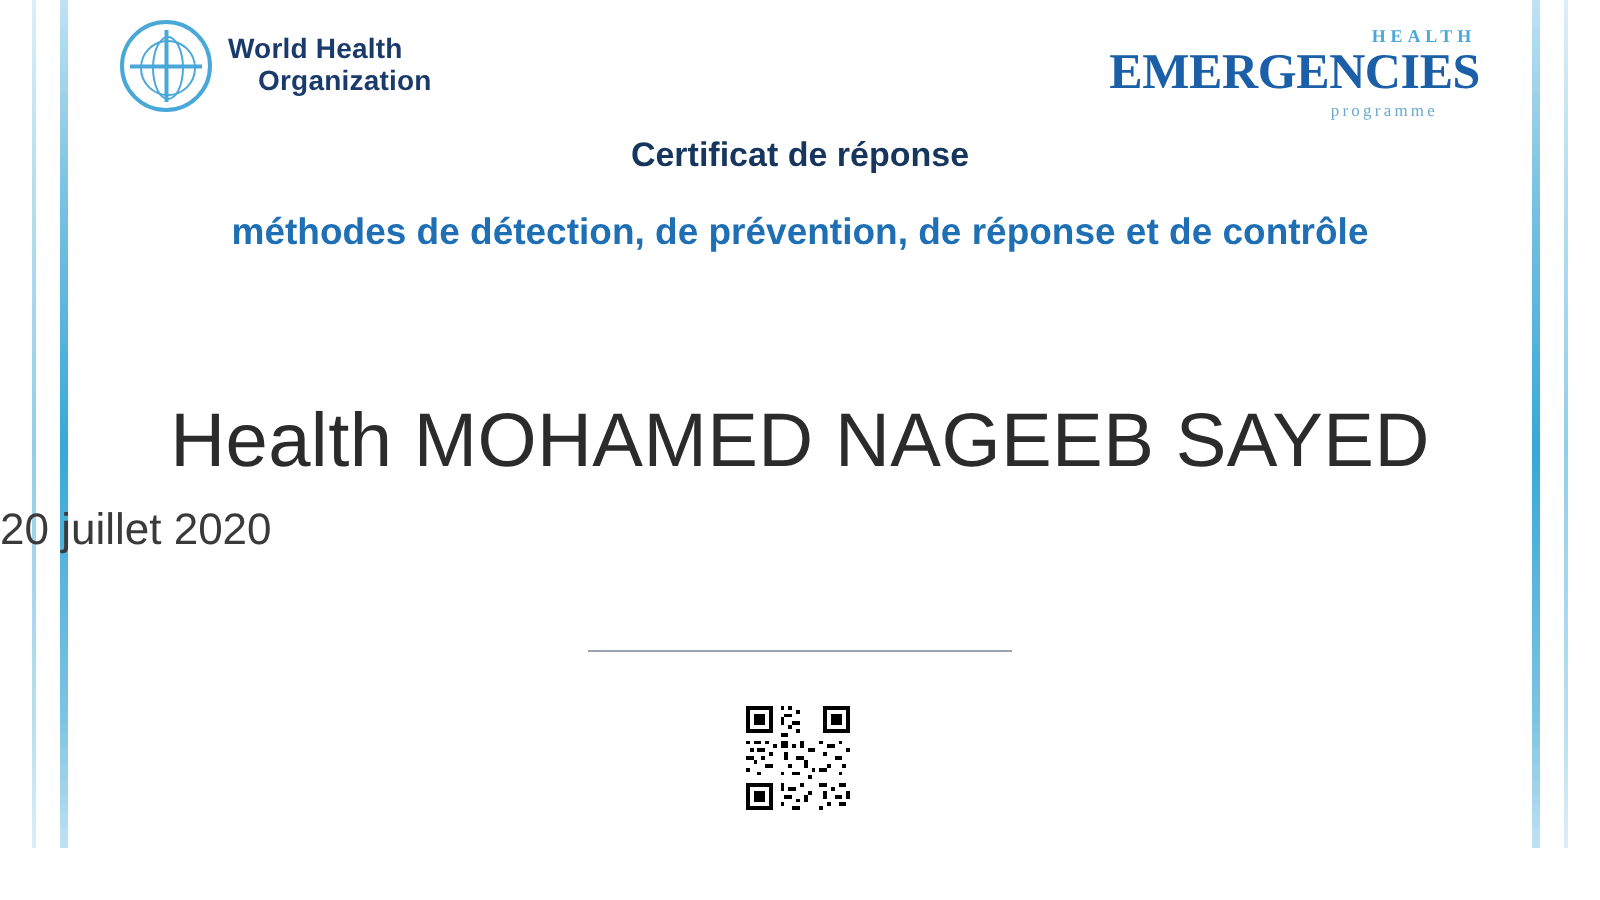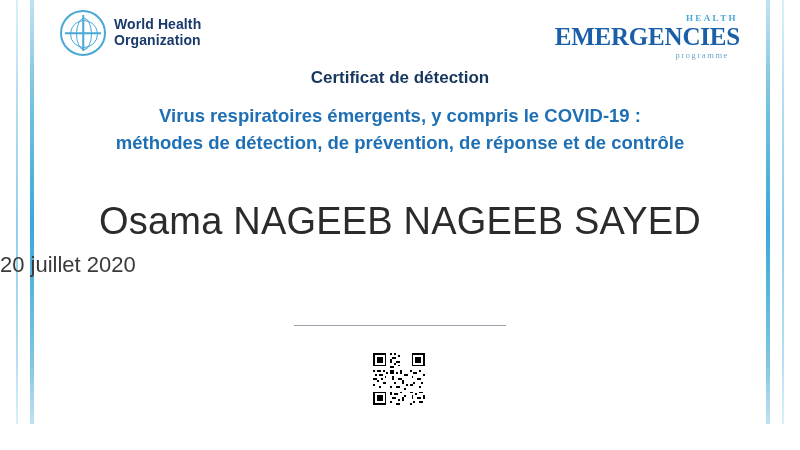--- a/index.html
+++ b/index.html
@@ -103,21 +103,21 @@
     border-radius: 50%;
   }
   .who-text {
     line-height: 1.12;
     color: #1a3a6b;
     font-weight: bold;
     font-size: 14px;
     letter-spacing: 0.1px;
   }
   .who-text .l1 { display: block; }
-  .who-text .l2 { display: block; }
+  .who-text .l2 { display: block; margin-left: 15px; }
 
   .he-logo {
     text-align: right;
     line-height: 1;
     padding-top: 4px;
     font-family: Liberation Serif, serif;
   }
   .he-logo .he-small {
     display: block;
     font-size: 9px;
@@ -133,21 +133,21 @@
     font-weight: bold;
     color: #1a5fa8;
     letter-spacing: -0.2px;
   }
   .he-logo .he-sub {
     display: block;
     font-size: 8.5px;
     color: #6aa9cf;
     letter-spacing: 1.6px;
     margin-top: 2px;
-    margin-right: 11px;
+    margin-right: 21px;
     text-align: right;
   }
 
   .cert-title {
     position: absolute;
     top: 68px;
     left: 0;
     right: 0;
     text-align: center;
     font-size: 17px;
@@ -230,28 +230,27 @@
     </div>
 
     <div class="he-logo">
       <span class="he-small">HEALTH</span>
       <span class="he-main">EMERGENCIES</span>
       <span class="he-sub">programme</span>
     </div>
 
   </div>
 
-  <div class="cert-title">Certificat de détection</div>
+  <div class="cert-title">Certificat de réponse</div>
 
   <div class="course-title">
-    <div>Virus respiratoires émergents, y compris le COVID-19 :</div>
     <div>méthodes de détection, de prévention, de réponse et de contrôle</div>
   </div>
 
-  <div class="recipient">Osama NAGEEB NAGEEB SAYED</div>
+  <div class="recipient">Health MOHAMED NAGEEB SAYED</div>
 
   <div class="issue-date">20 juillet 2020</div>
 
   <div class="divider"></div>
 
   <div class="qr">
     <svg width="56" height="56" viewBox="0 0 29 29" shape-rendering="crispEdges" aria-hidden="true">
       <rect width="29" height="29" fill="#ffffff"></rect>
       <g fill="#000000">
         <rect x="1" y="1" width="7" height="7"></rect>

